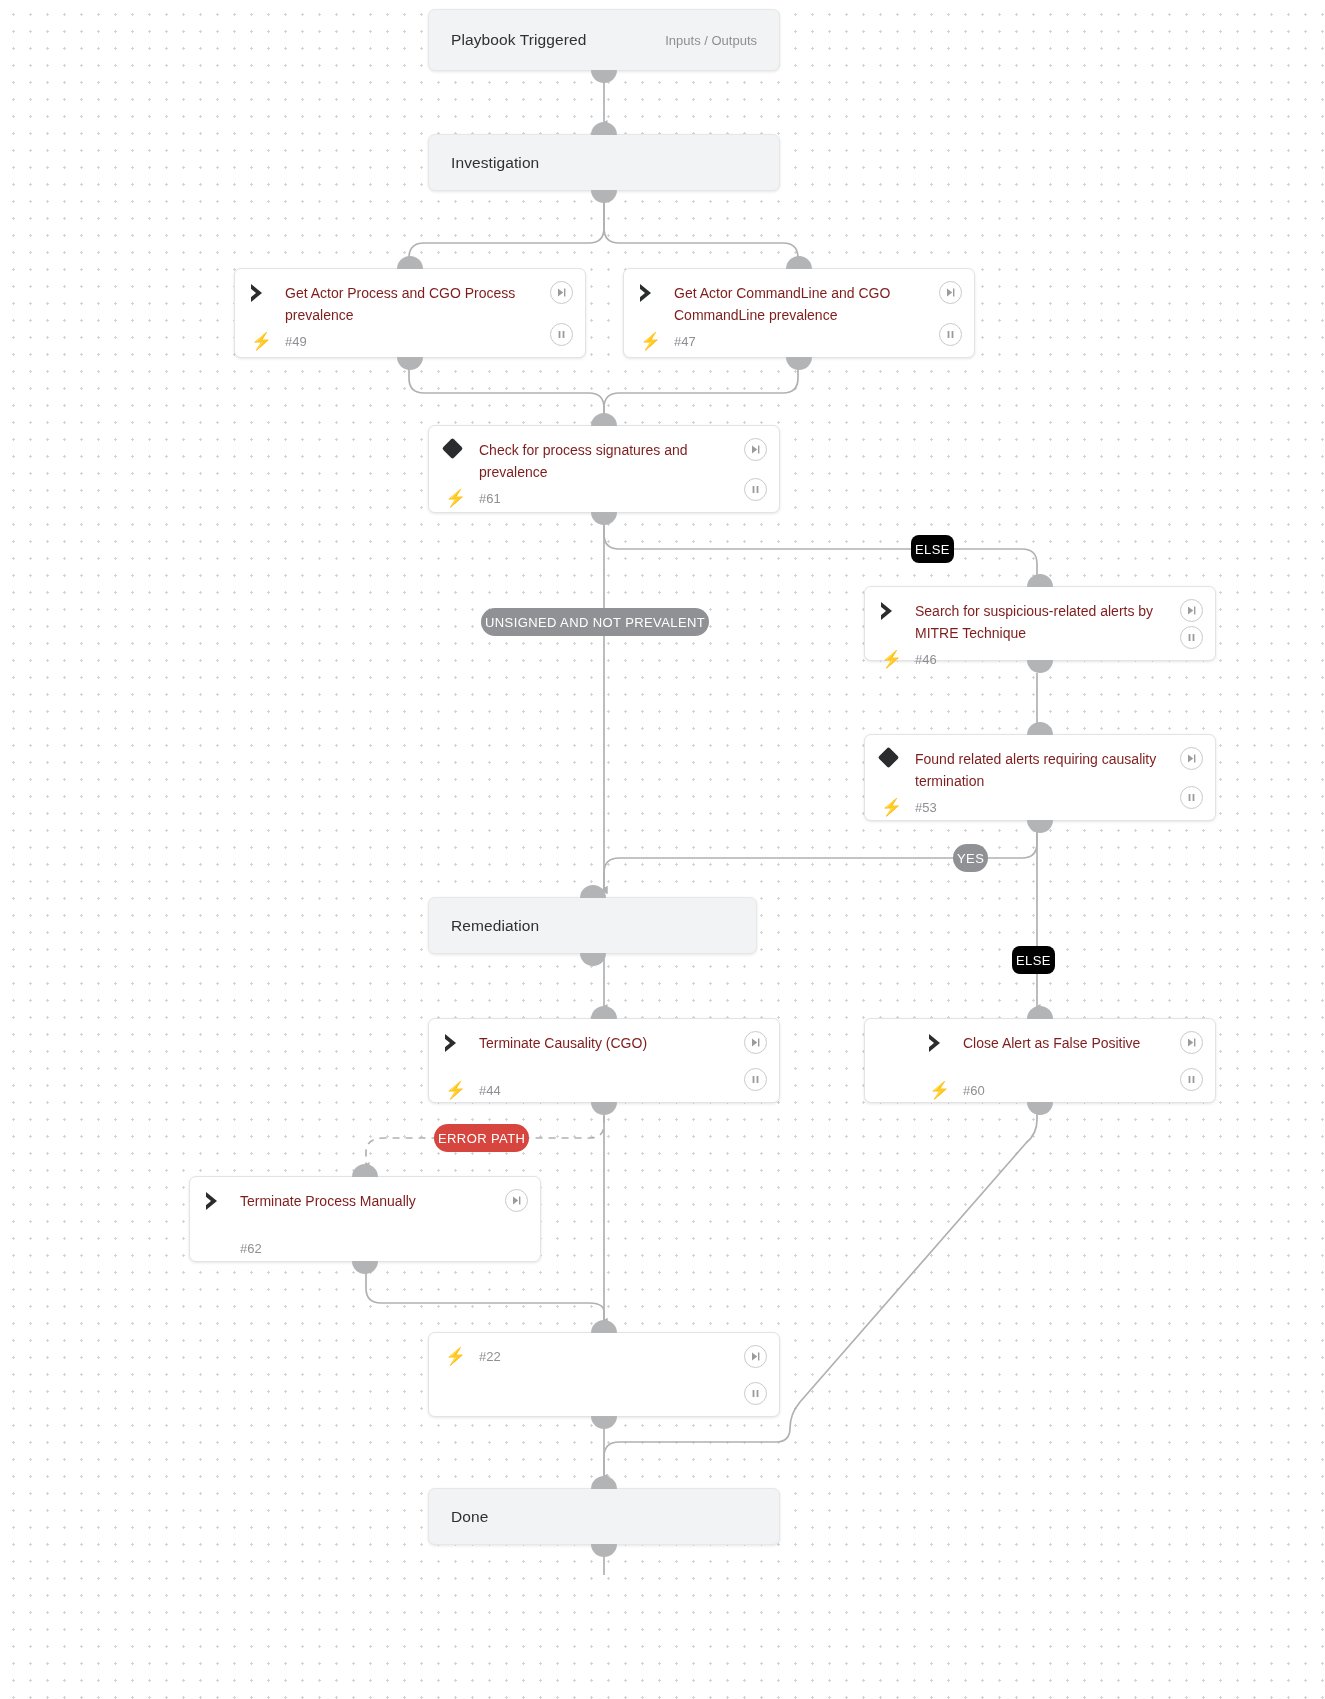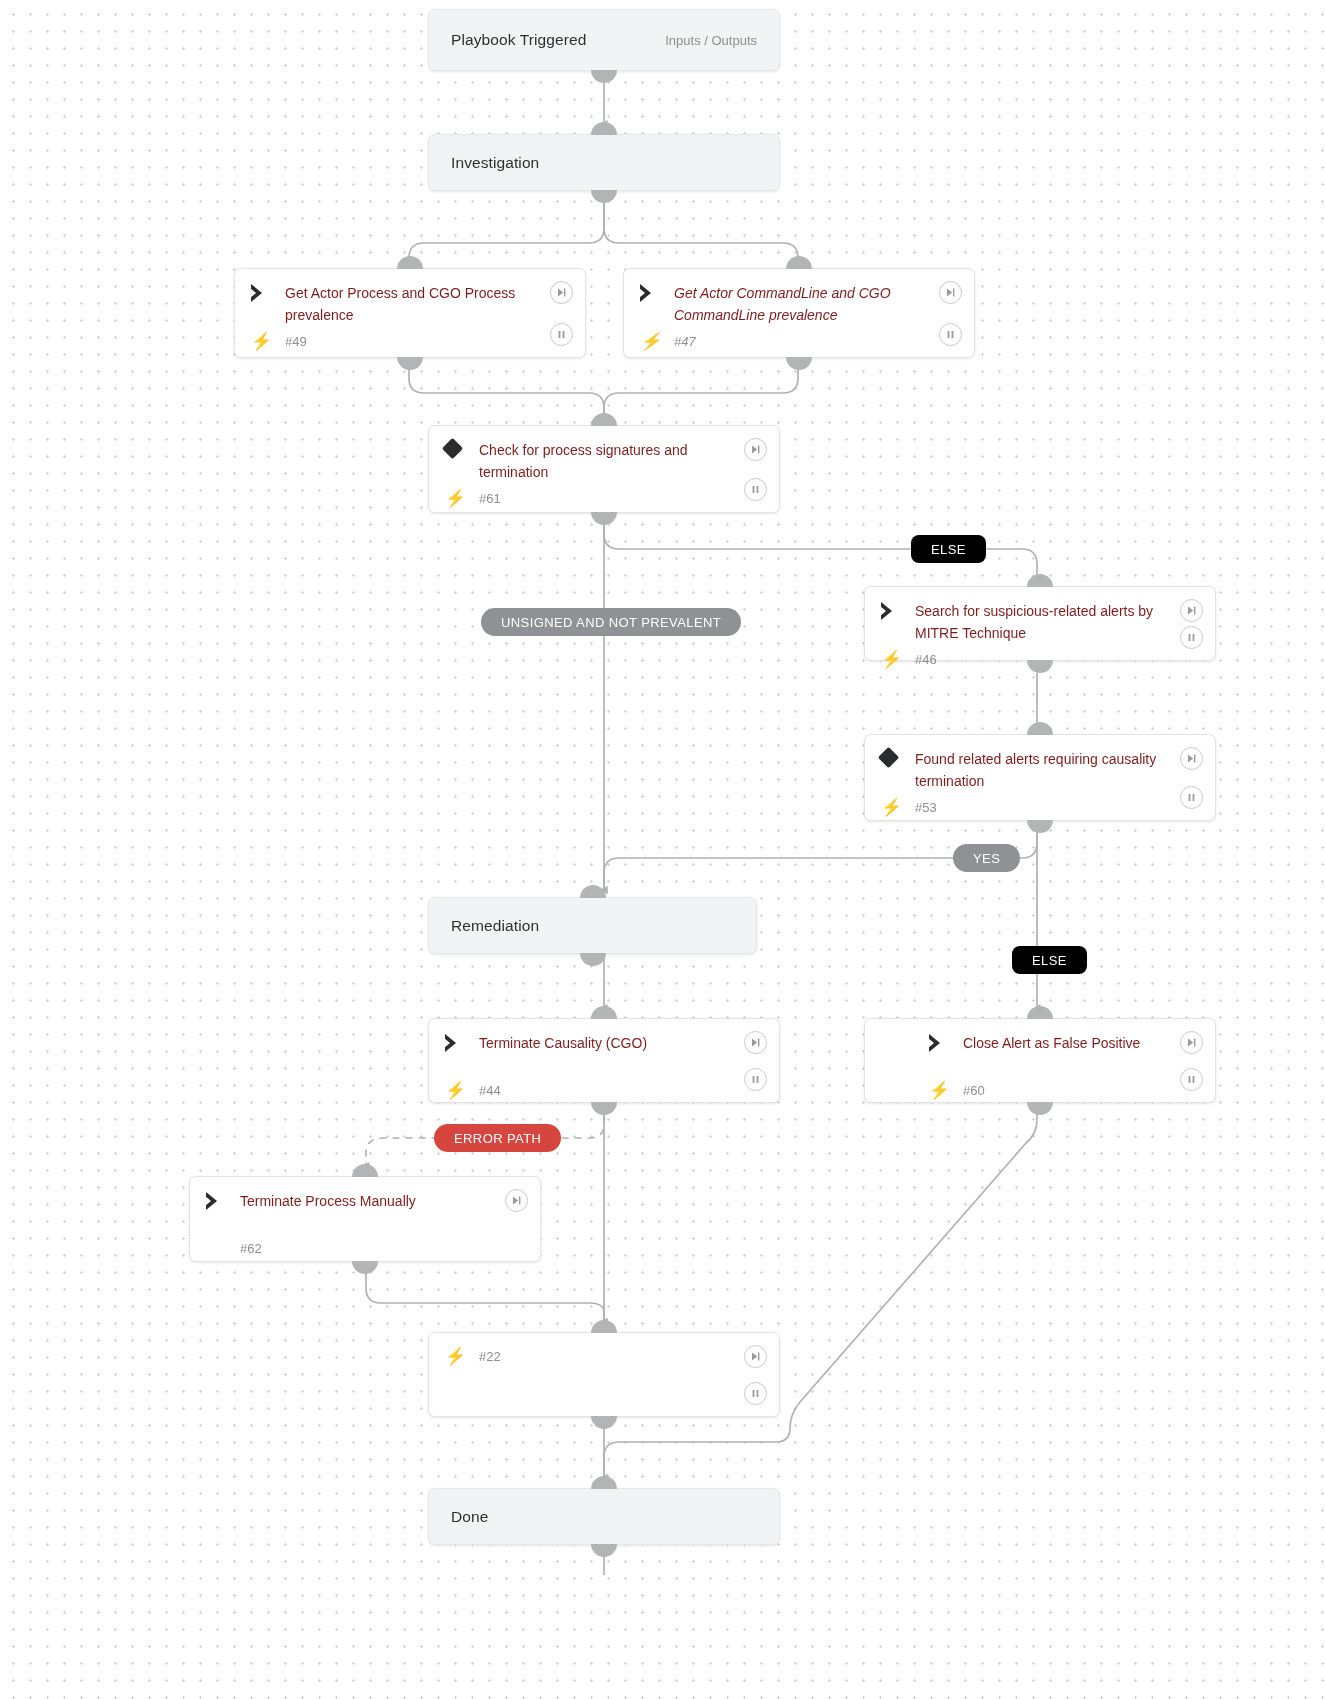--- a/index.html
+++ b/index.html
@@ -150,21 +150,21 @@
   .port.out { bottom: -13px; border-radius: 0 0 13px 13px; }
 
   
   .badge {
     position: absolute;
     box-sizing: border-box;
     height: 28px;
     display: flex;
     align-items: center;
     justify-content: center;
-    padding: 0 20px;
+    padding: 0 4px;
     border-radius: 8px;
     color: #ffffff;
     font-size: 13px;
     letter-spacing: .4px;
     white-space: nowrap;
   }
   .badge.dark  { background: #000000; }
   .badge.gray  { background: #8f9194; border-radius: 14px; }
   .badge.error { background: #d7453f; border-radius: 14px; }
 </style>
@@ -250,21 +250,21 @@
       </svg>
     </span>
     <span class="ctl bottom">
       <svg width="11" height="11" viewBox="0 0 11 11">
         <rect x="2.6" y="2" width="1.8" height="7" fill="#9a9b9d"></rect>
         <rect x="6.6" y="2" width="1.8" height="7" fill="#9a9b9d"></rect>
       </svg>
     </span>
   </div>
 
-  <div class="node" style="left:623px; top:268px; width:352px; height:90px;font-style:italic;">
+  <div class="node" style="left:623px; top:268px; width:352px; height:90px;">
     <div class="port in"></div>
     <div class="port out"></div>
     <div class="task-top">
       <span class="node-icon">
         <i class="ico-chevron"></i>
       </span>
       <span class="task-label">Get Actor CommandLine and CGO CommandLine prevalence</span>
     </div>
     <div class="task-bottom">
       <span class="node-icon">
@@ -286,21 +286,21 @@
     </span>
   </div>
 
   <div class="node" style="left:428px; top:425px; width:352px; height:88px;">
     <div class="port in"></div>
     <div class="port out"></div>
     <div class="task-top">
       <span class="node-icon">
         <i class="ico-diamond"></i>
       </span>
-      <span class="task-label">Check for process signatures and termination</span>
+      <span class="task-label">Check for process signatures and prevalence</span>
     </div>
     <div class="task-bottom">
       <span class="node-icon">
         <span class="ico-bolt">⚡</span>
       </span>
       <span class="task-id">#61</span>
     </div>
     <span class="ctl top">
       <svg width="11" height="11" viewBox="0 0 11 11">
         <path d="M2,1.5 L2,9.5 L7.2,5.5 Z" fill="#9a9b9d"></path>

